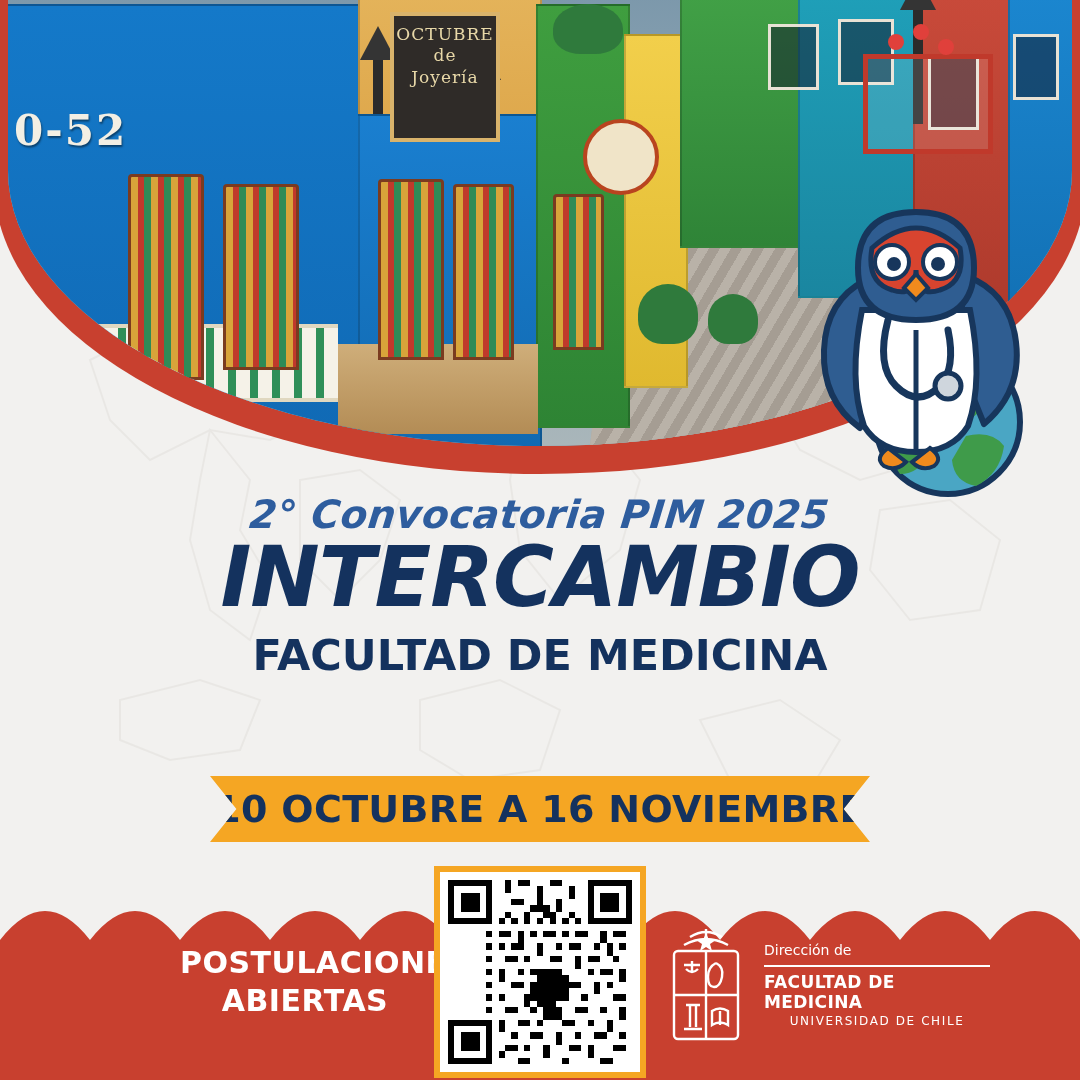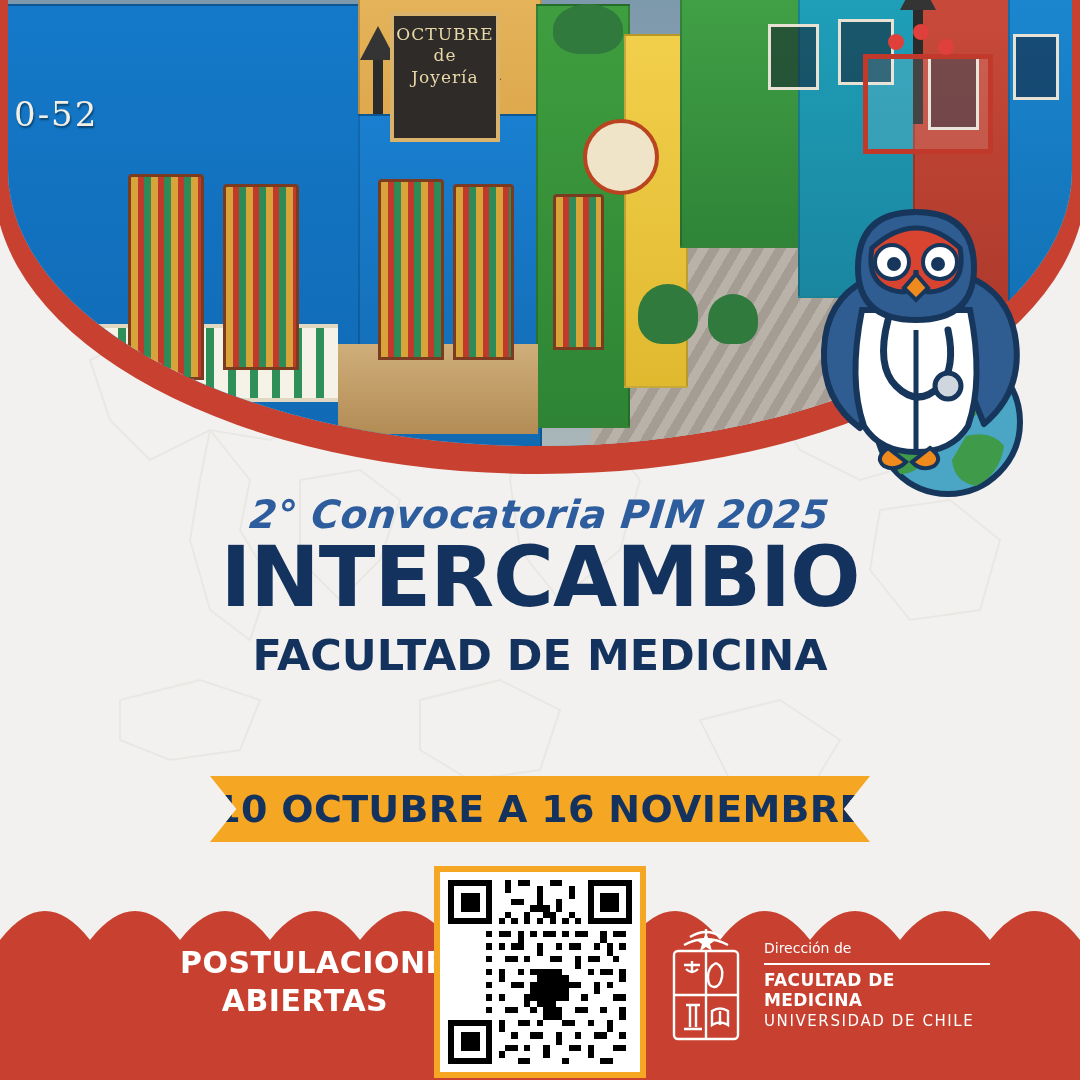--- a/index.html
+++ b/index.html
@@ -165,25 +165,25 @@
     border-top: 4px solid #e0d8c0;
     border-bottom: 4px solid #e0d8c0;
   }
   .mural2 {
     position: absolute;
     left: 330px; top: 350px; width: 200px; height: 90px;
     background: linear-gradient(180deg,#cfae7a,#b38c55);
   }
   .house-num {
     position: absolute;
-    left: 6px; top: 100px;
+    left: 6px; top: 112px;
     color: #f3efe4;
     font-family: "DejaVu Serif", serif;
-    font-size: 34px;
-    font-weight: normal;
+    font-size: 42px;
+    font-weight: bold;
     letter-spacing: 2px;
     text-shadow: 1px 2px 2px rgba(0,0,0,.45);
   }
   .balcony {
     position: absolute;
     left: 855px; top: 60px; width: 120px; height: 90px;
     border: 5px solid #c0392b;
     background: rgba(255,255,255,.12);
   }
   .flower {
@@ -232,21 +232,21 @@
   .kicker .kicker-strong { color: #2e5d9e; }
   .title1, .title2 {
     font-family: "DejaVu Sans", sans-serif;
     font-weight: bold;
     color: #14325e;
     font-size: 83px;
     line-height: 0.95;
     letter-spacing: -1px;
     margin-top: 6px;
   }
-  .title2 { margin-top: 2px; }
+  .title2 { margin-top: 2px; font-style: italic; }
   .subtitle {
     font-family: "DejaVu Sans", sans-serif;
     font-weight: bold;
     color: #14325e;
     font-size: 43px;
     letter-spacing: 0px;
     margin-top: 12px;
   }
 
   
@@ -334,23 +334,24 @@
     height: 2px;
     background: #ffffff;
     margin: 7px 0 5px 0;
   }
   .logo-fac {
     font-size: 17px;
     font-weight: bold;
     letter-spacing: 0.4px;
   }
   .logo-uni {
-    font-size: 15px;
+    font-size: 12px;
     letter-spacing: 1.6px;
     margin-top: 2px;
+    text-align: center;
   }
 </style>
 </head>
 <body>
 
 <div class="poster">
 
   <svg class="map-watermark" viewBox="0 0 1080 720">
     <g fill="none" stroke="#d9d7d2" stroke-width="2">
       <path d="M90 180 L150 150 L230 160 L290 140 L350 170 L330 230 L270 260 L210 250 L150 280 L110 240 Z"></path>

